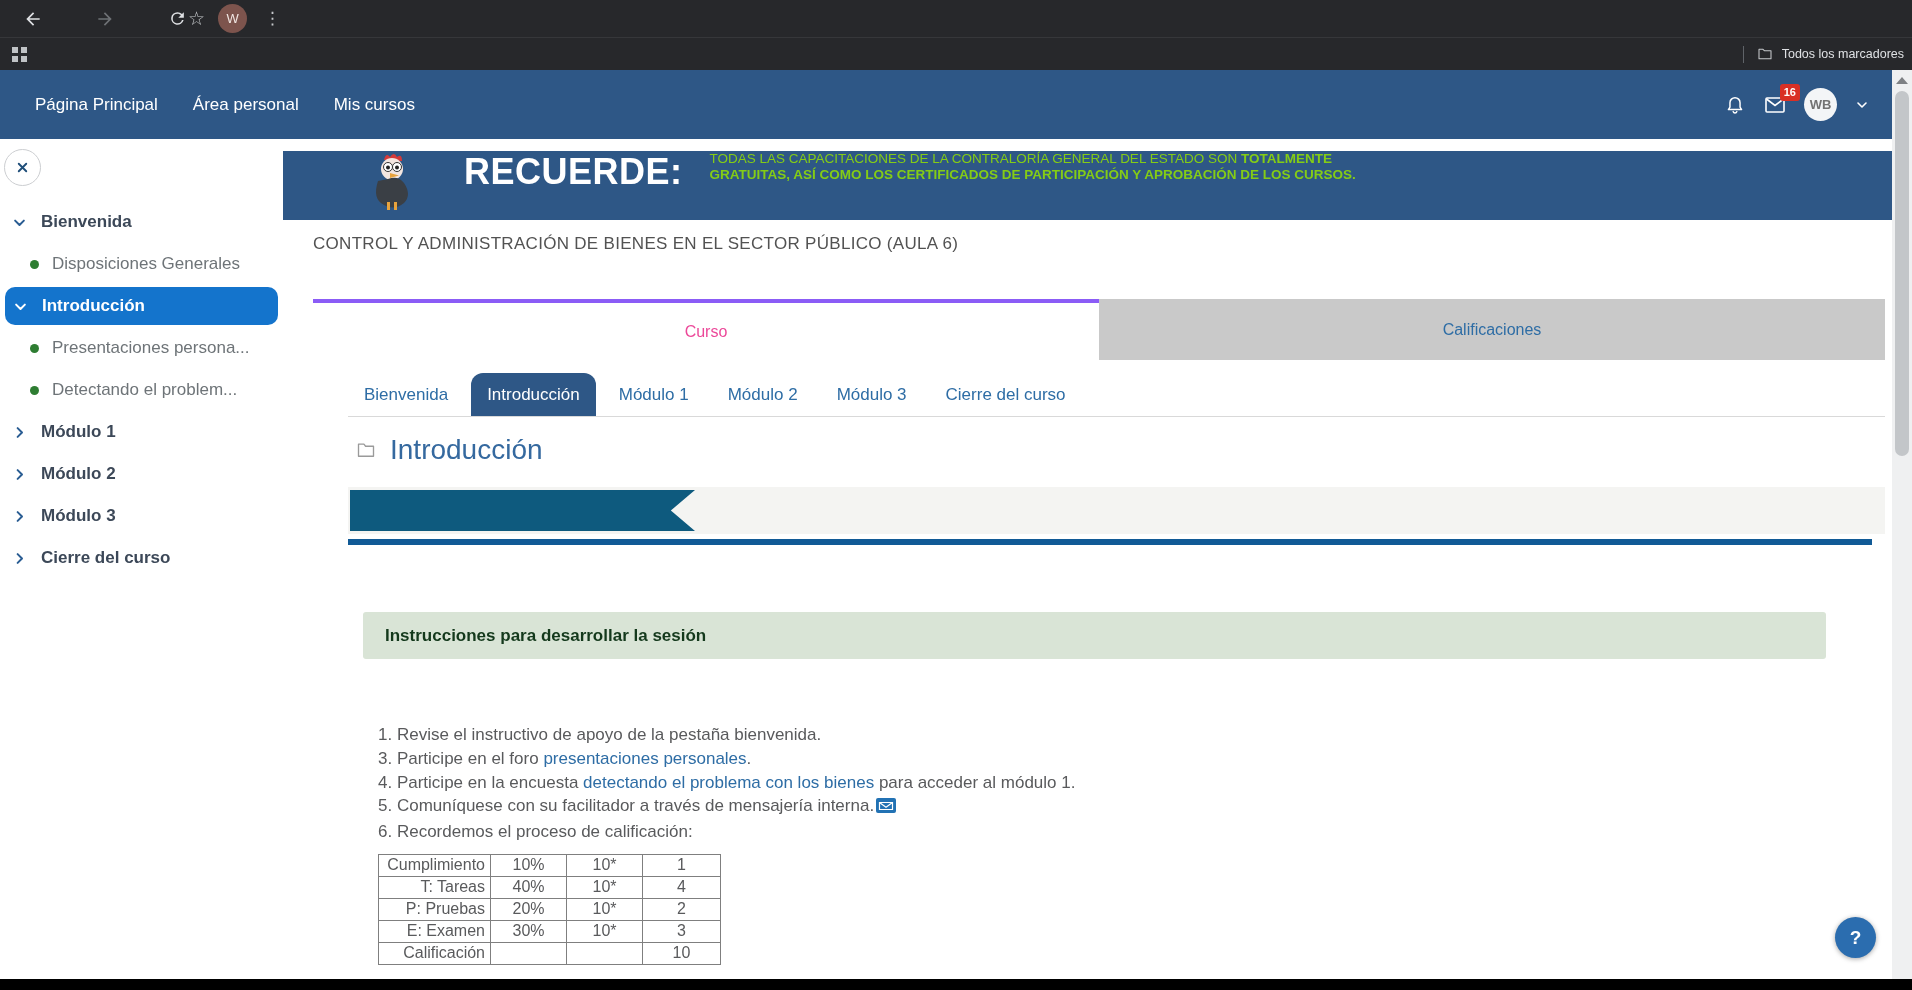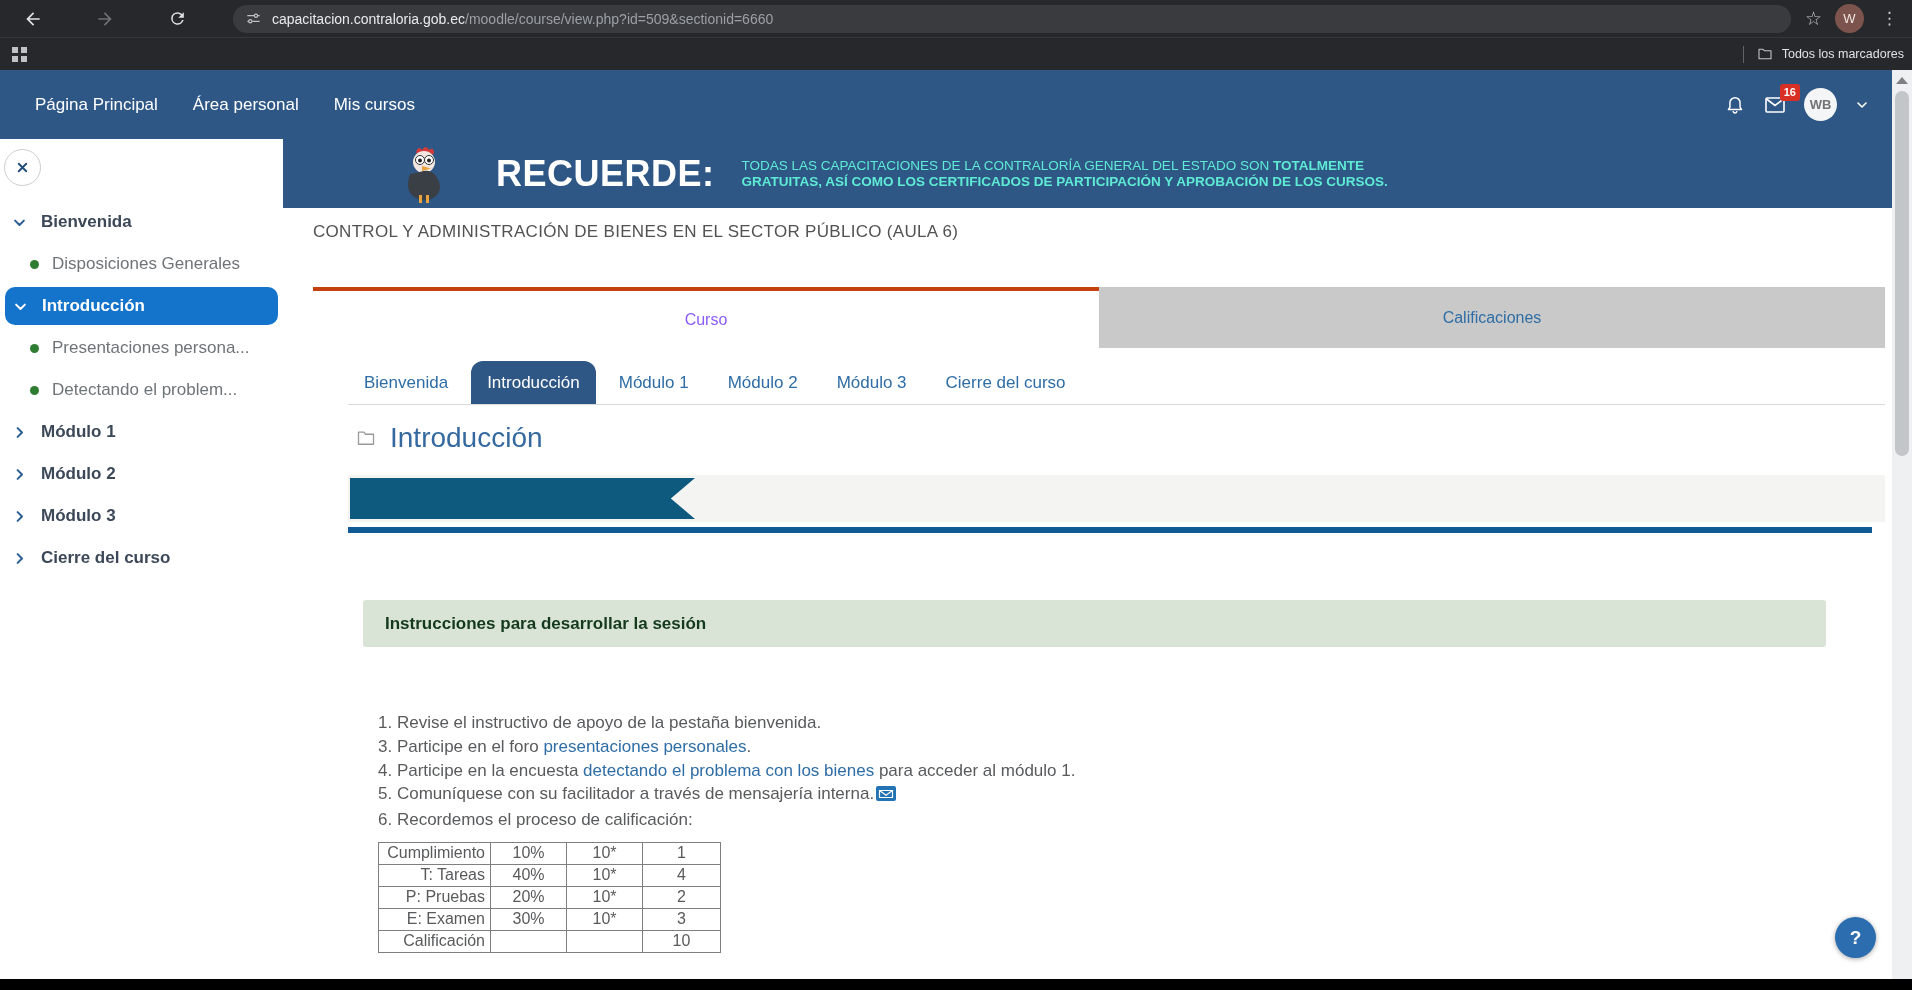--- a/index.html
+++ b/index.html
@@ -82,33 +82,33 @@
   .side-row.activity .side-label { color:#6e7478; font-size:17px; margin-left:13px; }
   .side-row.selected {
     background:#1474cc; border-radius:10px; margin:2px 5px; height:38px; padding-left:8px;
   }
   .side-row.selected .side-chevron { color:#fff; }
   .side-row.selected .side-label { color:#fff; }
 
   
   .main { flex:1; position:relative; background:#fff; min-width:0; }
   .banner {
-    margin-top:0; height:69px; background:#2e5786; display:flex; align-items:center;
-    padding-left:113px;
+    margin-top:12px; height:69px; background:#2e5786; display:flex; 
+    padding-left:81px;
   }
   .mascot { width:57px; height:60px; flex:none; }
   .banner-heading { font-size:36px; font-weight:bold; color:#fff; letter-spacing:0.5px; margin-left:43px; white-space:nowrap; }
-  .banner-textblock { margin-left:27px; color:#5eead4; font-size:13.5px; line-height:16px; white-space:nowrap; }
+  .banner-textblock { margin-left:27px; color:#84cc16; font-size:13.5px; line-height:16px; white-space:nowrap; }
   .banner-line2 { font-weight:bold; }
 
   .course-title { margin:14px 0 0 30px; font-size:17px; color:#525252; letter-spacing:0.3px; }
 
   .main-tabs { margin:45px 0 0 30px; width:1572px; height:61px; display:flex; }
   .main-tab { flex:1; display:flex; align-items:center; justify-content:center; font-size:16px; cursor:pointer; }
-  .main-tab.active { background:#fff; border-top:4px solid #c2410c; color:#8b5cf6; }
+  .main-tab.active { background:#fff; border-top:4px solid #8b5cf6; color:#ec4899; }
   .main-tab.inactive { background:#c9c9c9; color:#2e6da5; }
 
   #sub-tabs {
     margin:13px 0 0 65px; width:1537px; height:44px; display:flex; align-items:stretch;
     border-bottom:1px solid #d9d9d9;
   }
   .subtab { padding:0 16px; display:flex; align-items:center; font-size:17px; color:#2e6da5; margin-right:7px; cursor:pointer; }
   .subtab.active { background:#2e5786; color:#fff; border-radius:12px 12px 0 0; }
 
   .section-heading { margin:16px 0 0 72px; display:flex; align-items:center; height:34px; }
@@ -170,30 +170,20 @@
     <span class="tool-icon dim gap50">
       <svg viewBox="0 0 24 24" width="20" height="20">
           <path d="M4 11h12.2l-5.6-5.6L12 4l8 8-8 8-1.4-1.4 5.6-5.6H4z" fill="currentColor"></path>
         </svg>
     </span>
     <span class="tool-icon">
       <svg viewBox="0 0 24 24" width="19" height="19">
           <path d="M17.65 6.35A7.95 7.95 0 0 0 12 4a8 8 0 1 0 7.73 10h-2.08A6 6 0 1 1 12 6c1.66 0 3.14.69 4.22 1.78L13 11h7V4z" fill="currentColor"></path>
         </svg>
     </span>
-    <div class="omnibox">
-      <span class="site-info">
-        <svg viewBox="0 0 24 24" width="17" height="17">
-            <path d="M4 8h9M19 8h1M4 16h1M11 16h9" stroke="currentColor" stroke-width="1.8" fill="none" stroke-linecap="round"></path>
-            <circle cx="15.5" cy="8" r="2.3" fill="none" stroke="currentColor" stroke-width="1.8"></circle>
-            <circle cx="7.5" cy="16" r="2.3" fill="none" stroke="currentColor" stroke-width="1.8"></circle>
-          </svg>
-      </span>
-      <span class="url-text"><span class="url-domain">capacitacion.contraloria.gob.ec</span><span class="url-path">/moodle/course/view.php?id=509&amp;sectionid=6660</span></span>
-    </div>
     <div class="chrome-right">
       <span class="star-icon">☆</span>
       <span class="profile-avatar">W</span>
       <span class="kebab-icon">⋮</span>
     </div>
   </div>
 
   <div class="bookmarks-bar">
     <span class="apps-grid">
         <i></i>

